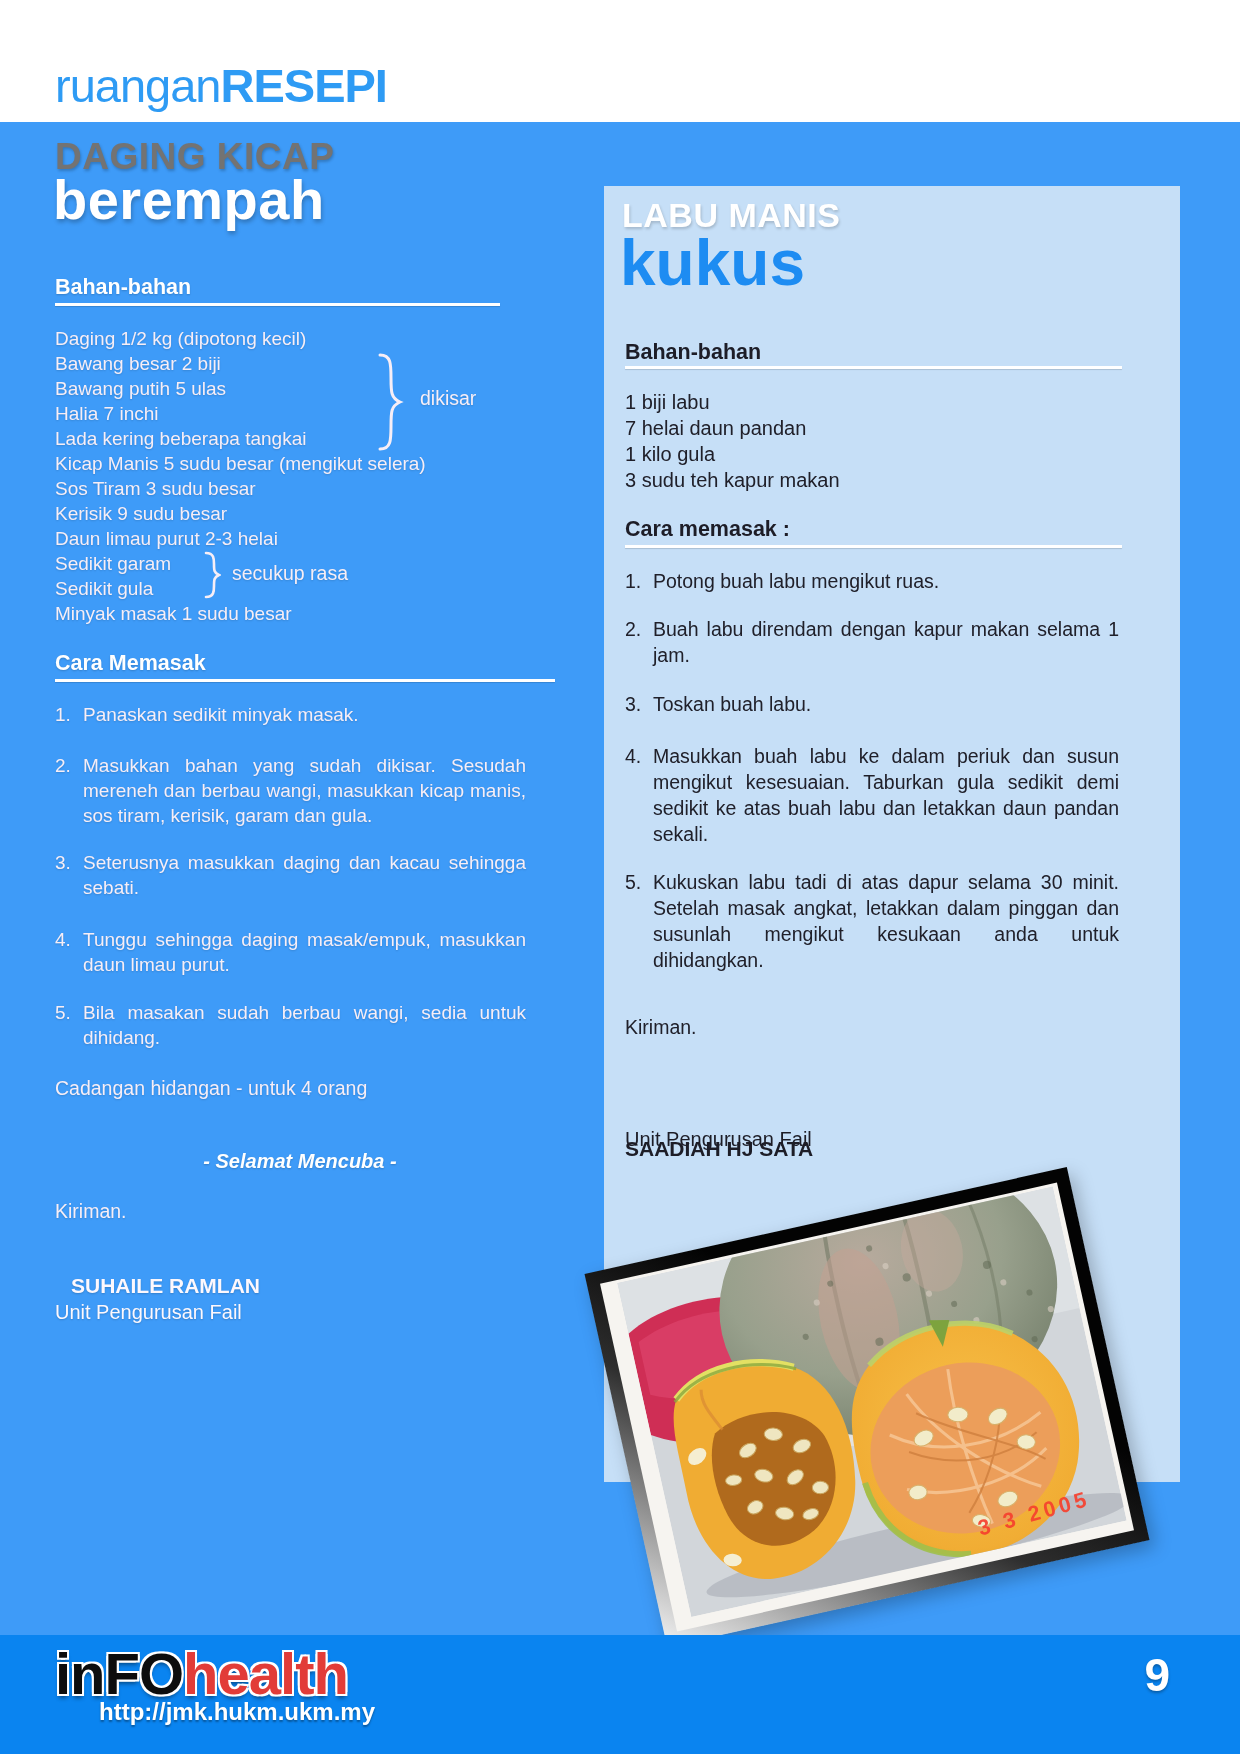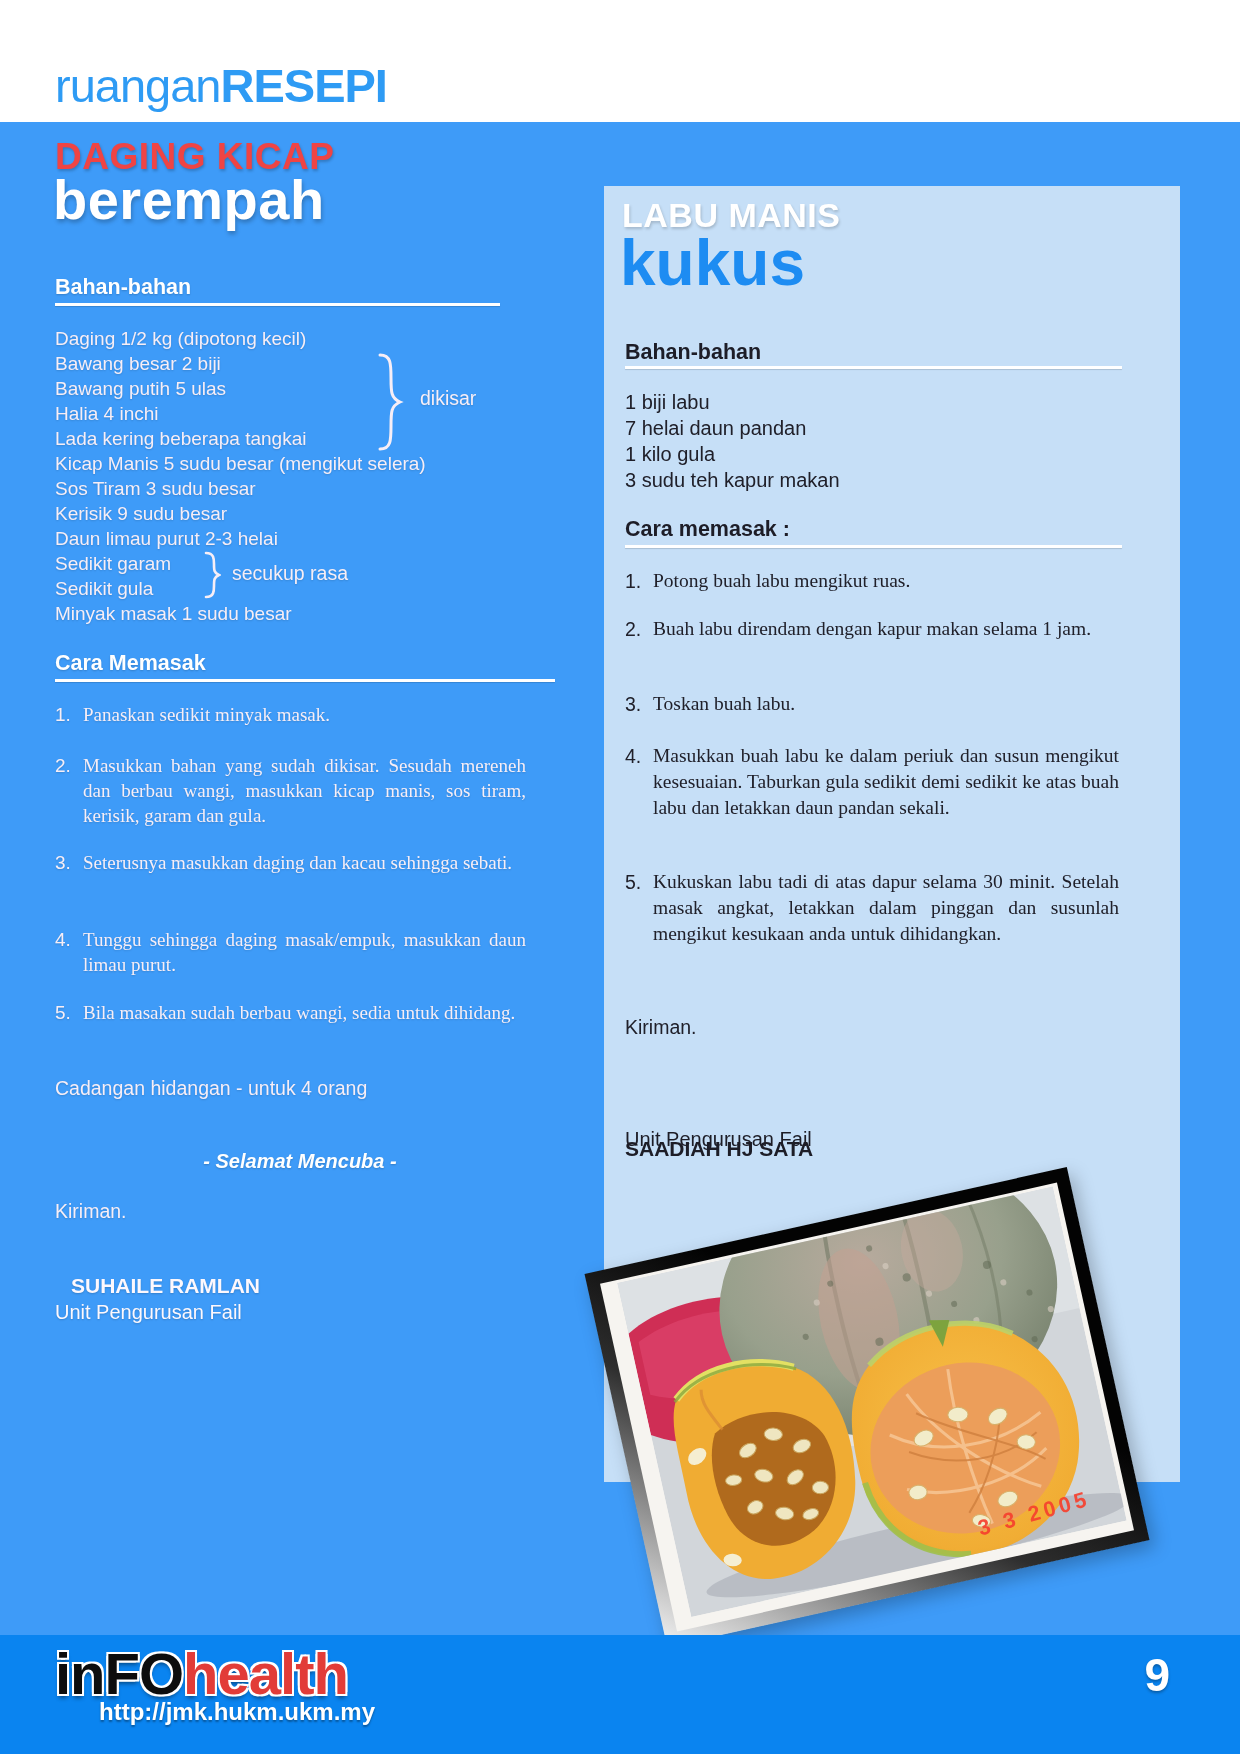--- a/index.html
+++ b/index.html
@@ -10,37 +10,37 @@
   }
   .abs{position:absolute;}
 
   
   .masthead{position:absolute;left:55px;top:62px;font-size:47px;letter-spacing:-1px;color:#2e9bf4;line-height:1;}
   .masthead .light{font-weight:400;}
   .masthead .bold{font-weight:700;}
 
   
   .body-bg{position:absolute;left:0;top:122px;width:1240px;height:1513px;background:#3e9bf8;}
-  .recipe-title-1{position:absolute;left:55px;top:138px;font-size:37px;font-weight:700;color:#ef4444;letter-spacing:.5px;text-shadow:1px 2px 3px rgba(0,0,0,.22);line-height:1;}
+  .recipe-title-1{position:absolute;left:55px;top:138px;font-size:37px;font-weight:700;color:#737373;letter-spacing:.5px;text-shadow:1px 2px 3px rgba(0,0,0,.22);line-height:1;}
   .recipe-title-2{position:absolute;left:53px;top:172px;font-size:56px;font-weight:700;color:#fff;letter-spacing:.5px;text-shadow:1px 3px 4px rgba(0,0,0,.25);line-height:1;}
   .sec-head{position:absolute;font-size:21.5px;font-weight:700;line-height:1.1;}
   .sec-head.light{color:#ffffff;text-shadow:0 1px 2px rgba(0,0,0,.18);}
   .sec-head.dark{color:#1d1d27;}
   .rule{position:absolute;height:3px;background:#ffffff;box-shadow:0 1px 1px rgba(0,0,0,.15);}
 
   .ing-list-left{position:absolute;left:55px;top:326px;width:470px;}
   .ing-list-left .ing-line{font-size:19px;line-height:25px;color:#f7eef6;text-shadow:0 1px 2px rgba(0,0,0,.15);}
   .ing-list-right{position:absolute;left:625px;top:389px;width:480px;}
   .ing-list-right .ing-line{font-size:20px;line-height:26px;color:#20202a;}
 
   .brace-label{position:absolute;font-size:19.5px;color:#f7eef6;text-shadow:0 1px 2px rgba(0,0,0,.15);}
 
   .step{position:absolute;display:flex;}
   .step .num{flex:none;width:28px;font-size:19px;}
-  .step .txt{flex:1;font-size:19px;text-align:justify;font-family:Liberation Serif, serif;}
+  .step .txt{flex:1;font-size:19px;text-align:justify;}
   .step.light .num,.step.light .txt{color:#f7eef6;line-height:25px;text-shadow:0 1px 2px rgba(0,0,0,.15);}
   .step.dark .num,.step.dark .txt{color:#20202a;line-height:26px;font-size:19.5px;}
 
   .plain-line{position:absolute;font-size:19.5px;color:#f7eef6;text-shadow:0 1px 2px rgba(0,0,0,.15);}
   .closing-line{position:absolute;left:55px;top:1150px;width:490px;text-align:center;font-size:20px;font-weight:700;font-style:italic;color:#ffffff;text-shadow:0 1px 2px rgba(0,0,0,.2);}
   .author-name{position:absolute;font-size:21px;font-weight:700;}
   .author-unit{position:absolute;font-size:20px;}
   .author-name.light,.author-unit.light{color:#fdf8fd;text-shadow:0 1px 2px rgba(0,0,0,.18);}
   .author-name.dark,.author-unit.dark{color:#1d1d27;}
 
@@ -83,21 +83,21 @@
   <div class="recipe-title-1">DAGING KICAP</div>
   <div class="recipe-title-2">berempah</div>
 
   <div class="sec-head light" style="left:55px;top:276px;">Bahan-bahan</div>
   <div class="rule" style="left:55px;top:303px;width:445px;"></div>
 
   <div class="ing-list-left">
     <div class="ing-line">Daging 1/2 kg (dipotong kecil)</div>
     <div class="ing-line">Bawang besar 2 biji</div>
     <div class="ing-line">Bawang putih 5 ulas</div>
-    <div class="ing-line">Halia 4 inchi</div>
+    <div class="ing-line">Halia 7 inchi</div>
     <div class="ing-line">Lada kering beberapa tangkai</div>
     <div class="ing-line">Kicap Manis 5 sudu besar (mengikut selera)</div>
     <div class="ing-line">Sos Tiram 3 sudu besar</div>
     <div class="ing-line">Kerisik 9 sudu besar</div>
     <div class="ing-line">Daun limau purut 2-3 helai</div>
     <div class="ing-line">Sedikit garam</div>
     <div class="ing-line">Sedikit gula</div>
     <div class="ing-line">Minyak masak 1 sudu besar</div>
   </div>
 

